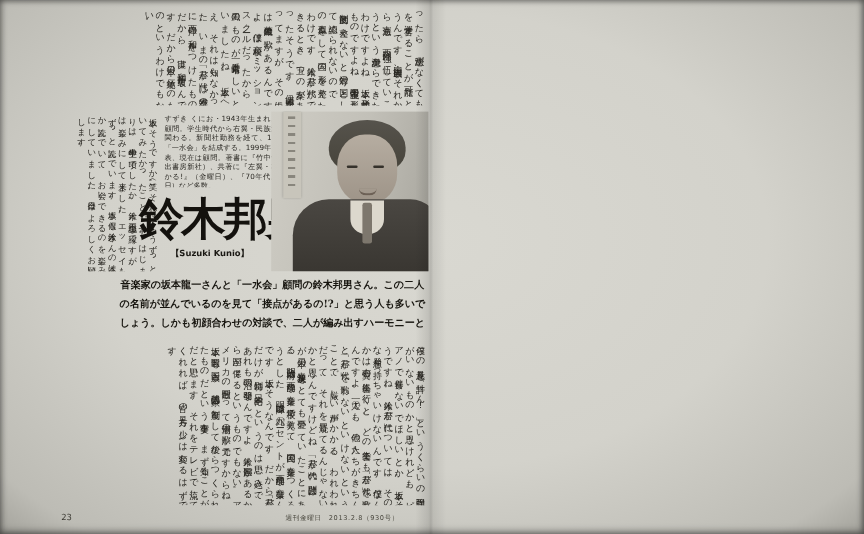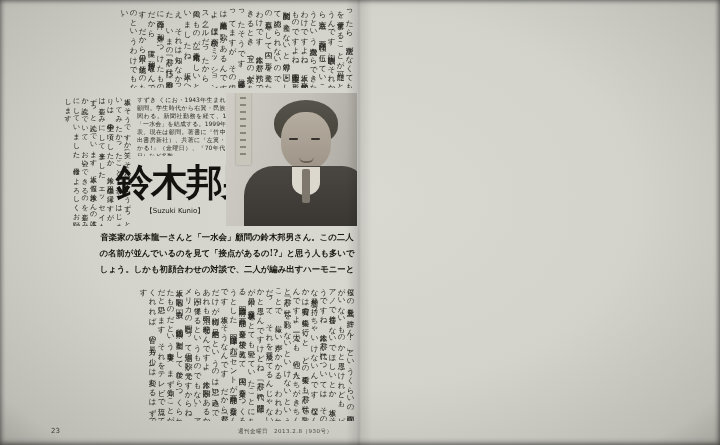--- a/index.html
+++ b/index.html
@@ -16,21 +16,21 @@
   
   .vcol{position:absolute;writing-mode:vertical-rl;text-orientation:upright;
         font-size:7.5px;line-height:9px;letter-spacing:.5px;color:#26241f;
         overflow:hidden;text-align:justify;}
   .vcol.small{font-size:7px;line-height:8.5px;}
 
   .profile{position:absolute;font-size:6px;line-height:8px;color:#2a2823;text-align:justify;overflow:hidden;}
 
   .big-name{position:absolute;font-weight:900;color:#14120e;letter-spacing:-2px;
             font-family:"DejaVu Sans","Liberation Sans",sans-serif;white-space:nowrap;margin-left:20px;}
-  .romaji{position:absolute;font-size:7px;font-weight:normal;color:#1a1813;text-align:center;letter-spacing:0;}
+  .romaji{position:absolute;font-size:7px;font-weight:bold;color:#1a1813;text-align:center;letter-spacing:0;}
 
   .lead{position:absolute;font-family:"DejaVu Serif","Liberation Serif",serif;
         font-size:8.4px;font-weight:bold;line-height:16px;color:#17150f;text-align:center;overflow:hidden;}
 
   .footer{position:absolute;font-size:5.5px;color:#4a483f;letter-spacing:.5px;white-space:nowrap;}
   .pnum{position:absolute;font-size:7px;color:#3c3a33;}
 
   
   .photo{position:absolute;overflow:hidden;}
   .ph-suzuki{left:226px;top:93px;width:131px;height:133px;

